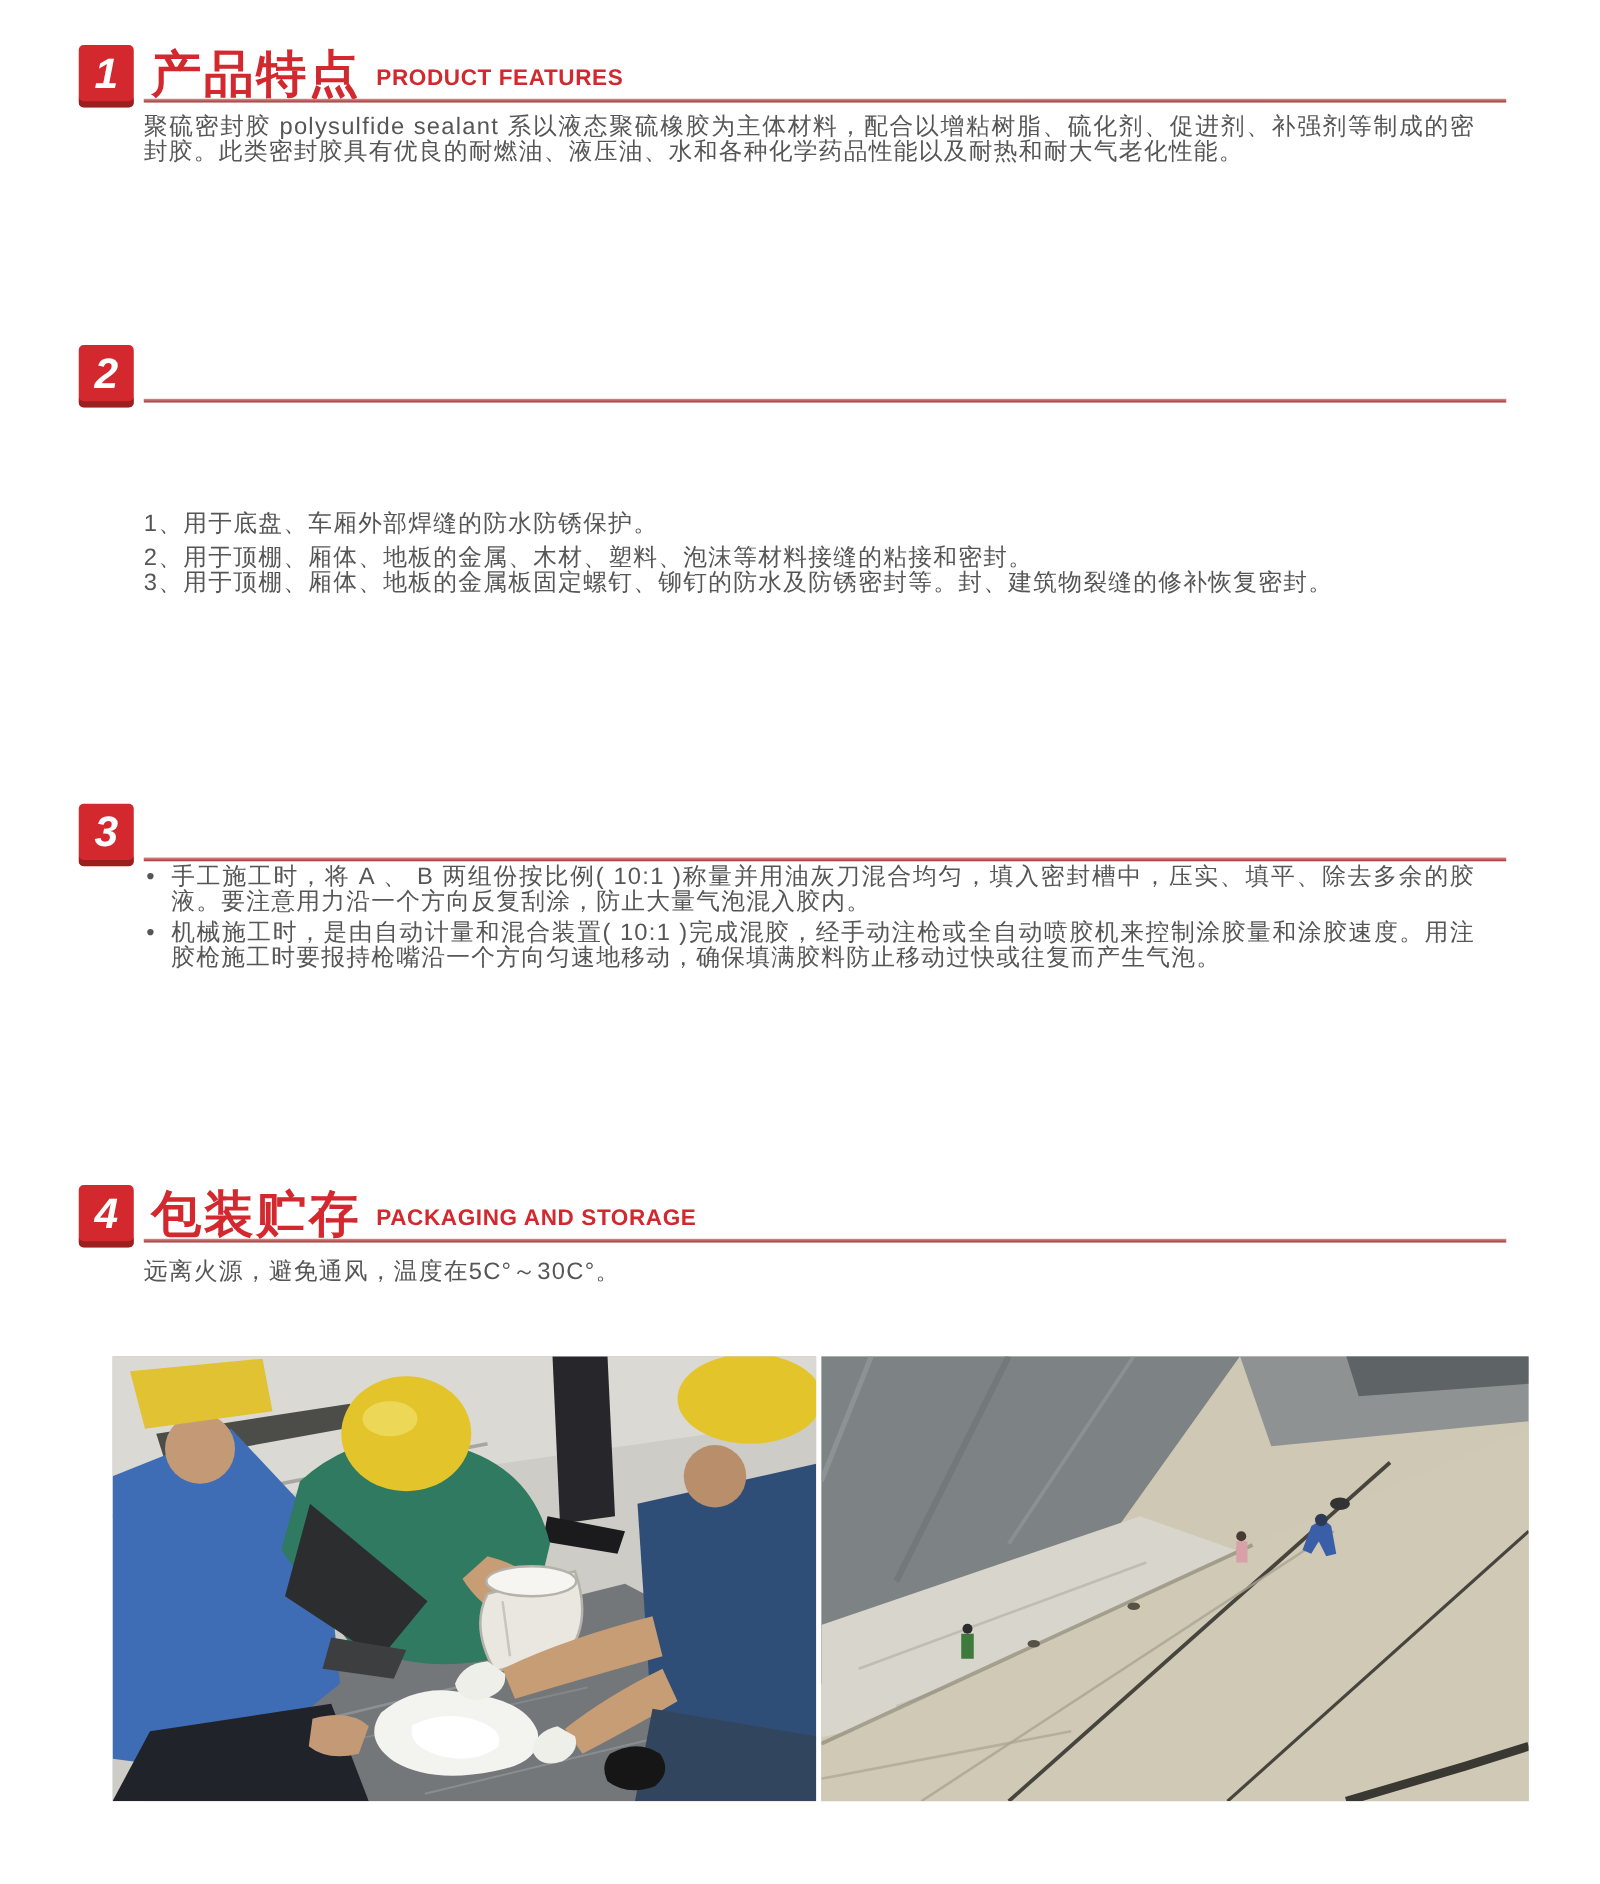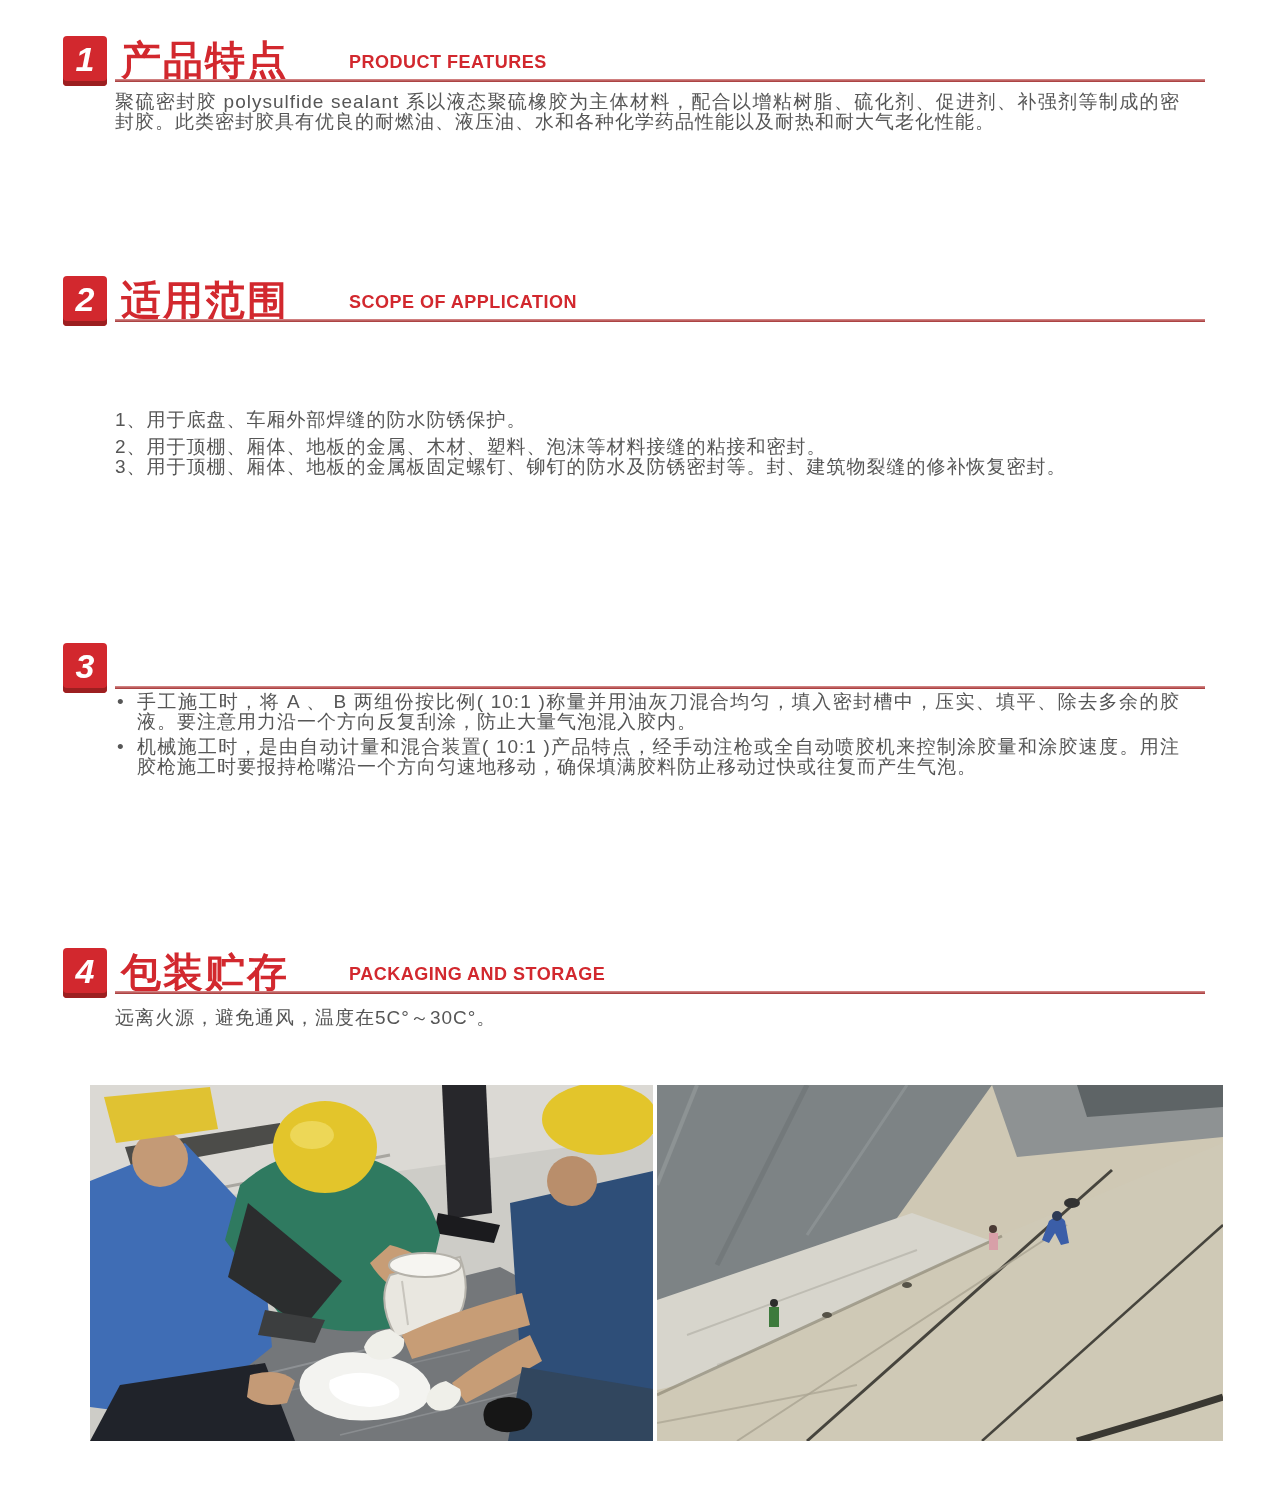--- a/index.html
+++ b/index.html
@@ -8,21 +8,21 @@
 
   .section{position:absolute;left:63px;width:1152px;}
   .sec-header{position:relative;height:52px;display:flex;align-items:flex-start;}
   .underline{position:absolute;left:52px;right:10px;bottom:6px;height:3px;
              background:linear-gradient(#d98f8f,#a33434);}
   .num-box{position:relative;width:44px;height:50px;background:#d2282e;border-radius:4px;
            display:flex;align-items:center;justify-content:center;flex:0 0 auto;
            box-shadow:inset 0 -5px 0 #9c1f20;}
   .num-box span{color:#fff;font-size:34px;font-weight:bold;font-style:italic;
                 transform:translateY(-2px);}
-  .titles{display:flex;align-items:flex-end;margin-left:14px;white-space:nowrap;gap:48px;}
+  .titles{display:flex;align-items:flex-end;margin-left:14px;white-space:nowrap;}
   .title-zh{color:#d2282e;font-size:40px;font-weight:bold;line-height:48px;letter-spacing:2px;}
   .title-en{color:#d2282e;font-size:18px;font-weight:bold;margin-left:12px;padding-bottom:11px;letter-spacing:0.5px;}
 
   .body-text{position:absolute;left:115px;width:1065px;color:#565656;font-size:19px;
              line-height:20px;letter-spacing:1px;text-align:justify;}
   .body-bold{color:#303030;font-weight:bold;}
   .plain-list{margin:0;padding:0;list-style:none;}
   .plain-list li{margin:0 0 7px 0;}
   .bullet-list{margin:0;padding:0;list-style:none;}
   .bullet-list li{position:relative;padding-left:22px;margin:0 0 5px 0;}
@@ -50,44 +50,40 @@
       <div class="underline"></div>
     </div>
   </div>
   <div class="body-text" style="top:92px;">聚硫密封胶 polysulfide sealant 系以液态聚硫橡胶为主体材料，配合以增粘树脂、硫化剂、促进剂、补强剂等制成的密封胶。此类密封胶具有优良的耐燃油、液压油、水和各种化学药品性能以及耐热和耐大气老化性能。</div>
 
   <div class="section" style="top:276px;">
     <div class="sec-header">
       <div class="num-box">
         <span>2</span>
       </div>
-      <div class="titles">
-        <span class="title-zh">适用范围</span>
-        <span class="title-en">SCOPE OF APPLICATION</span>
-      </div>
       <div class="underline"></div>
     </div>
   </div>
   <ul class="body-text plain-list" style="top:410px;">
     <li>1、用于底盘、车厢外部焊缝的防水防锈保护。</li>
     <li style="margin-bottom:0;">2、用于顶棚、厢体、地板的金属、木材、塑料、泡沫等材料接缝的粘接和密封。</li>
     <li>3、用于顶棚、厢体、地板的金属板固定螺钉、铆钉的防水及防锈密封等。封、建筑物裂缝的修补恢复密封。</li>
   </ul>
 
   <div class="section" style="top:643px;">
     <div class="sec-header">
       <div class="num-box">
         <span>3</span>
       </div>
       <div class="underline"></div>
     </div>
   </div>
   <ul class="body-text bullet-list" style="top:692px;">
     <li>手工施工时，将 A 、 B 两组份按比例( 10:1 )称量并用油灰刀混合均匀，填入密封槽中，压实、填平、除去多余的胶液。要注意用力沿一个方向反复刮涂，防止大量气泡混入胶内。</li>
-    <li>机械施工时，是由自动计量和混合装置( 10:1 )产品特点，经手动注枪或全自动喷胶机来控制涂胶量和涂胶速度。用注胶枪施工时要报持枪嘴沿一个方向匀速地移动，确保填满胶料防止移动过快或往复而产生气泡。</li>
+    <li>机械施工时，是由自动计量和混合装置( 10:1 )完成混胶，经手动注枪或全自动喷胶机来控制涂胶量和涂胶速度。用注胶枪施工时要报持枪嘴沿一个方向匀速地移动，确保填满胶料防止移动过快或往复而产生气泡。</li>
   </ul>
 
   <div class="section" style="top:948px;">
     <div class="sec-header">
       <div class="num-box">
         <span>4</span>
       </div>
       <div class="titles">
         <span class="title-zh">包装贮存</span>
         <span class="title-en">PACKAGING AND STORAGE</span>

